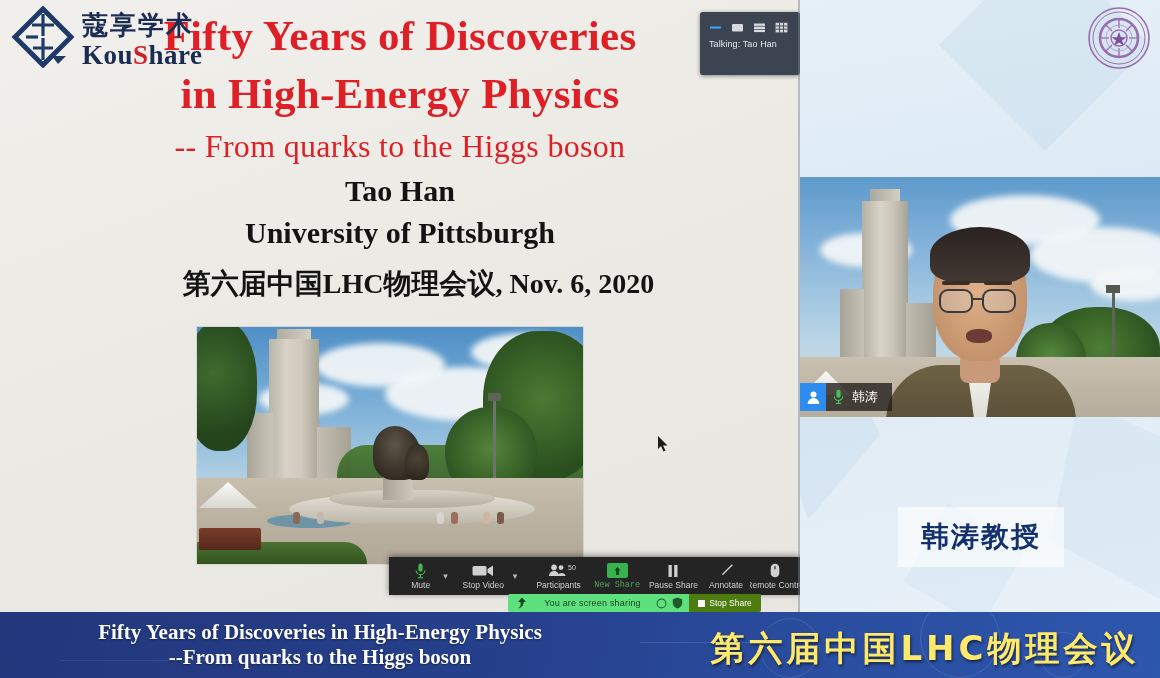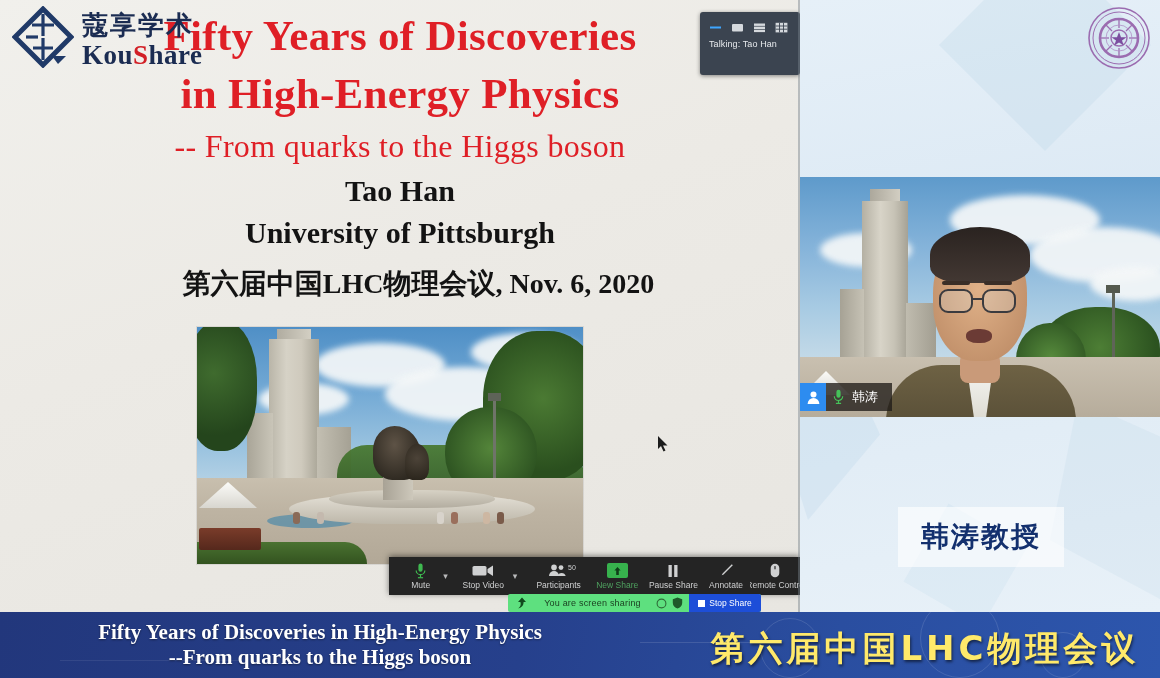--- a/index.html
+++ b/index.html
@@ -108,21 +108,21 @@
     position:absolute; left:389px; top:557px; width:411px; height:38px;
     background:#242424; display:flex; align-items:center;
     box-shadow:0 -1px 6px rgba(0,0,0,.5);
   }
   .tb-item{
     display:flex; flex-direction:column; align-items:center; justify-content:center;
     height:38px; position:relative; color:#c9cacb;
   }
   .tb-ico{ height:17px; display:flex; align-items:center; justify-content:center; }
   .tb-lbl{ font-size:8.5px; line-height:10px; margin-top:1px; white-space:nowrap; color:#cfd0d1; }
-  .tb-lbl.green{ color:#4ea15f; }
+  .tb-lbl.green{ color:#4ea15f;font-family:Liberation Mono, monospace; }
   .tb-chev{ width:12px; height:38px; display:flex; align-items:center; justify-content:center;
     color:#b9babb; font-size:9px; }
   #tb-mute{ width:46px; margin-left:12px; }
   #tb-video{ width:62px; margin-left:6px; }
   #tb-participants{ width:62px; margin-left:12px; }
   #tb-newshare{ width:56px; margin-left:8px; }
   #tb-pauseshare{ width:66px; margin-left:4px; }
   #tb-annotate{ width:52px; margin-left:2px; }
   #tb-remote{ width:58px; margin-left:2px; overflow:hidden; }
   #pcount{ position:absolute; left:36px; top:7px; font-size:7px; color:#cfd0d1; }
@@ -131,21 +131,21 @@
 
   
   #share-bar{
     position:absolute; left:508px; top:594px; width:253px; height:18px;
     display:flex; align-items:center; background:#5ee07f; border-radius:2px;
     overflow:hidden;
   }
   #share-bar-txt{ flex:1; text-align:center; color:#1a3d1f; font-size:9px; letter-spacing:.2px; }
   #share-bar-icons{ display:flex; gap:5px; padding-right:6px; align-items:center; }
   #stop-share{
-    width:72px; height:18px; background:#1d4ed8; color:#fff; font-size:8.5px;
+    width:72px; height:18px; background:#4d7c0f; color:#fff; font-size:8.5px;
     display:flex; align-items:center; justify-content:center; gap:4px;
   }
   #stop-sq{ width:7px; height:7px; background:#fff; }
 
   
   #right-panel{
     position:absolute; left:800px; top:0; width:360px; height:612px;
     background:linear-gradient(170deg,#e6f0f8 0%,#dce9f4 40%,#e8f1f8 100%);
     overflow:hidden;
   }

